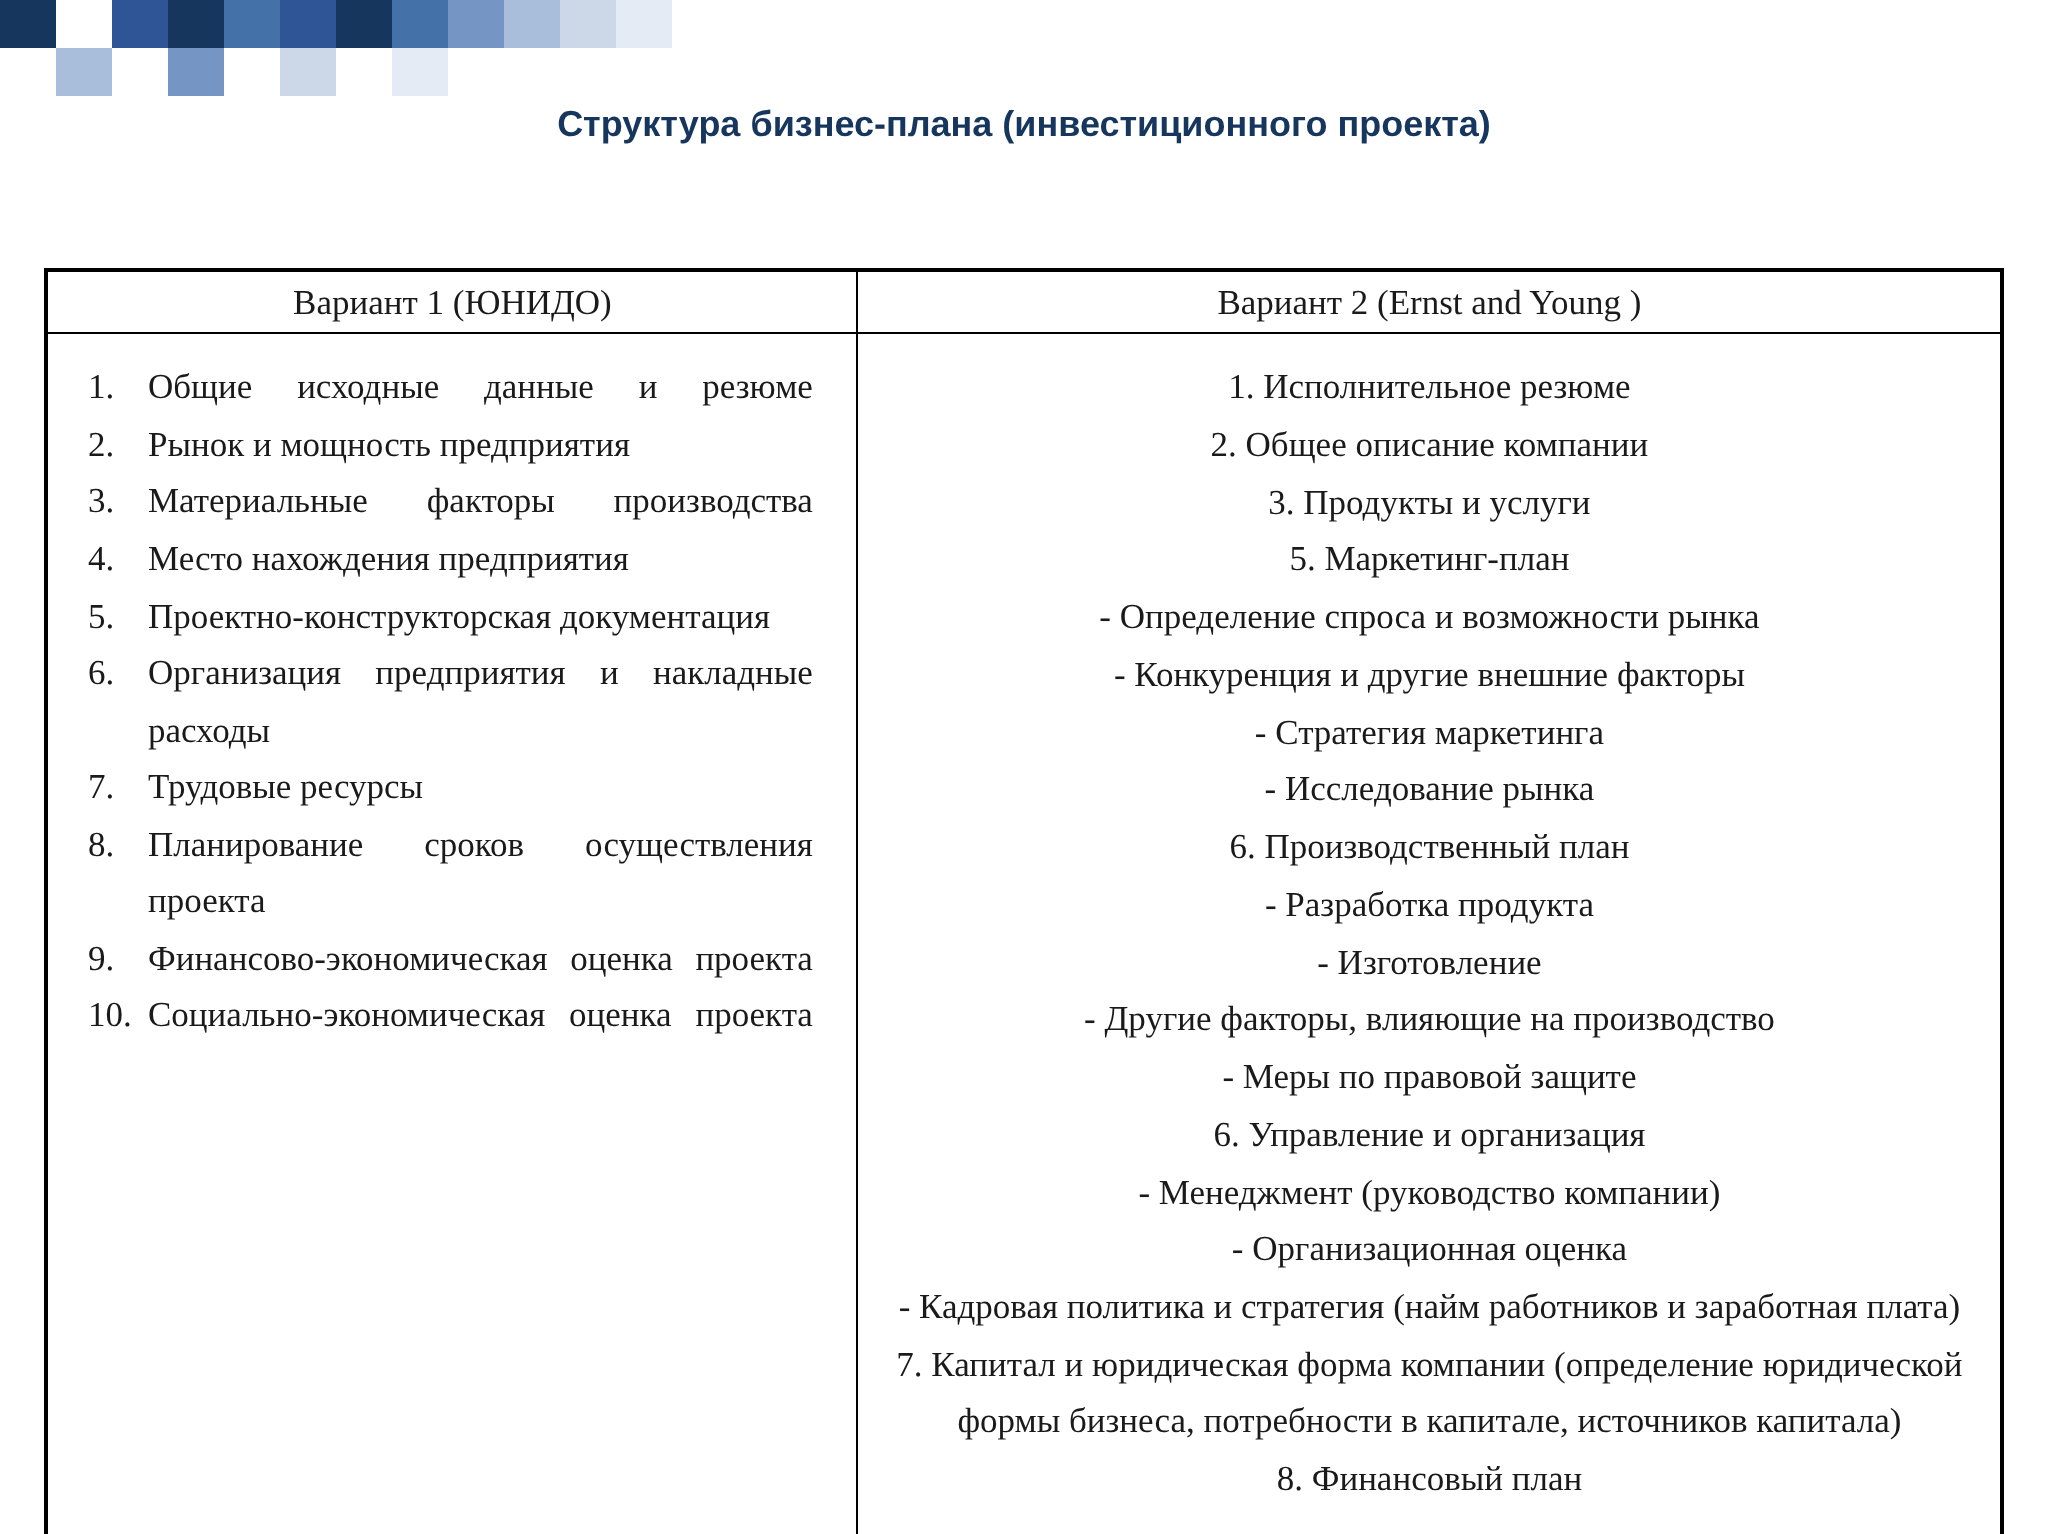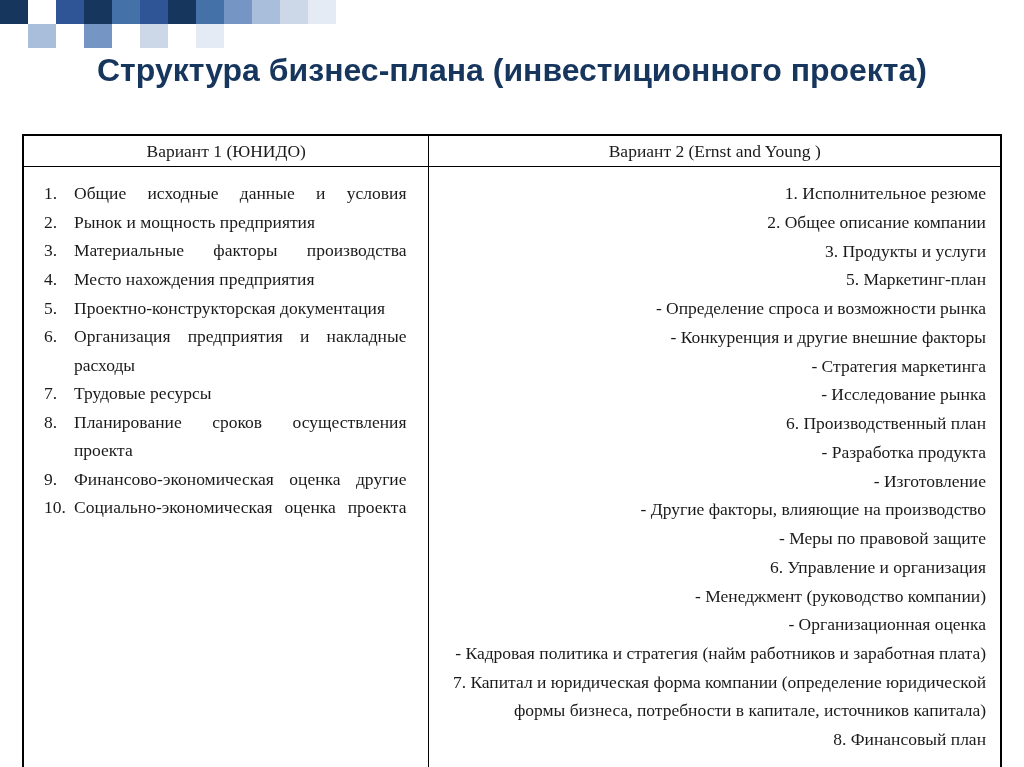--- a/index.html
+++ b/index.html
@@ -32,21 +32,21 @@
   .title-bar {
     position: absolute;
     top: 52px;
     left: 0;
     width: 1024px;
     text-align: center;
   }
   .title-text {
     font-family: "Liberation Sans", sans-serif;
     font-weight: bold;
-    font-size: 32px;
+    font-size: 18px;
     color: #17365d;
     letter-spacing: 0px;
   }
 
   
   .table-wrap {
     position: absolute;
     top: 94px;
     left: 22px;
     width: 980px;
@@ -110,21 +110,21 @@
   
   ul.ey {
     list-style: none;
     margin: 0;
     padding: 12px 14px 10px 14px;
     font-size: 17.5px;
     line-height: 1.615;
   }
   ul.ey li {
     margin: 0 0 0.5px 0;
-    text-align: right;
+    text-align: center;
   }
 </style>
 </head>
 <body>
 
 <div class="mosaic">
   <div class="sq" style="left:0px;   top:0px;  width:28px; height:24px; background:#17365d;"></div>
   <div class="sq" style="left:28px;  top:0px;  width:28px; height:24px; background:#ffffff;"></div>
   <div class="sq" style="left:56px;  top:0px;  width:28px; height:24px; background:#2f5597;"></div>
   <div class="sq" style="left:84px;  top:0px;  width:28px; height:24px; background:#17365d;"></div>
@@ -164,21 +164,21 @@
         <th>Вариант 1 (ЮНИДО)</th>
         <th>Вариант 2 (Ernst and Young )</th>
       </tr>
     </thead>
     <tbody>
       <tr>
         <td>
           <ol class="unido" id="left-list">
               <li>
                 <span class="num">1.</span>
-                <span class="txt spread">Общие исходные данные и условия</span>
+                <span class="txt spread">Общие исходные данные и резюме</span>
               </li>
               <li>
                 <span class="num">2.</span>
                 <span class="txt">Рынок и мощность предприятия</span>
               </li>
               <li>
                 <span class="num">3.</span>
                 <span class="txt spread">Материальные факторы производства</span>
               </li>
               <li>
@@ -196,21 +196,21 @@
               <li>
                 <span class="num">7.</span>
                 <span class="txt">Трудовые ресурсы</span>
               </li>
               <li>
                 <span class="num">8.</span>
                 <span class="txt spread">Планирование сроков осуществления проекта</span>
               </li>
               <li>
                 <span class="num">9.</span>
-                <span class="txt spread">Финансово-экономическая оценка другие</span>
+                <span class="txt spread">Финансово-экономическая оценка проекта</span>
               </li>
               <li>
                 <span class="num">10.</span>
                 <span class="txt spread">Социально-экономическая оценка проекта</span>
               </li>
             </ol>
         </td>
         <td>
           <ul class="ey" id="right-list">
               <li>1. Исполнительное резюме</li>

